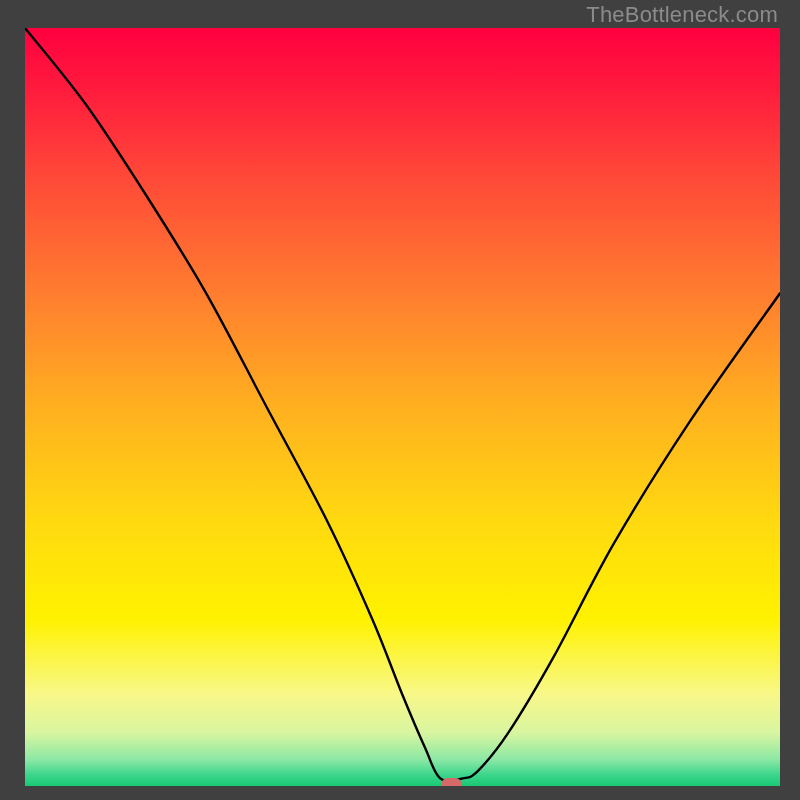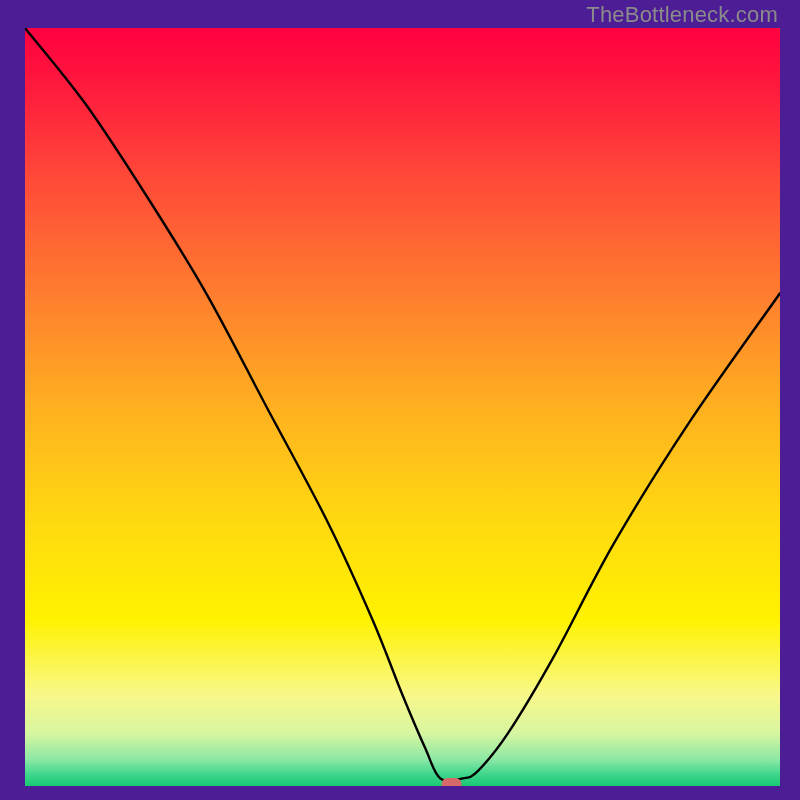--- a/index.html
+++ b/index.html
@@ -9,21 +9,21 @@
     height: 800px;
     background: #000000;
     overflow: hidden;
   }
   .frame {
     position: absolute;
     left: 0;
     top: 0;
     width: 800px;
     height: 800px;
-    background: #4c1d95;
+    background: #404040;
   }
   .plot {
     position: absolute;
     left: 25px;
     top: 28px;
     width: 755px;
     height: 758px;
   }
   .watermark {
     position: absolute;

